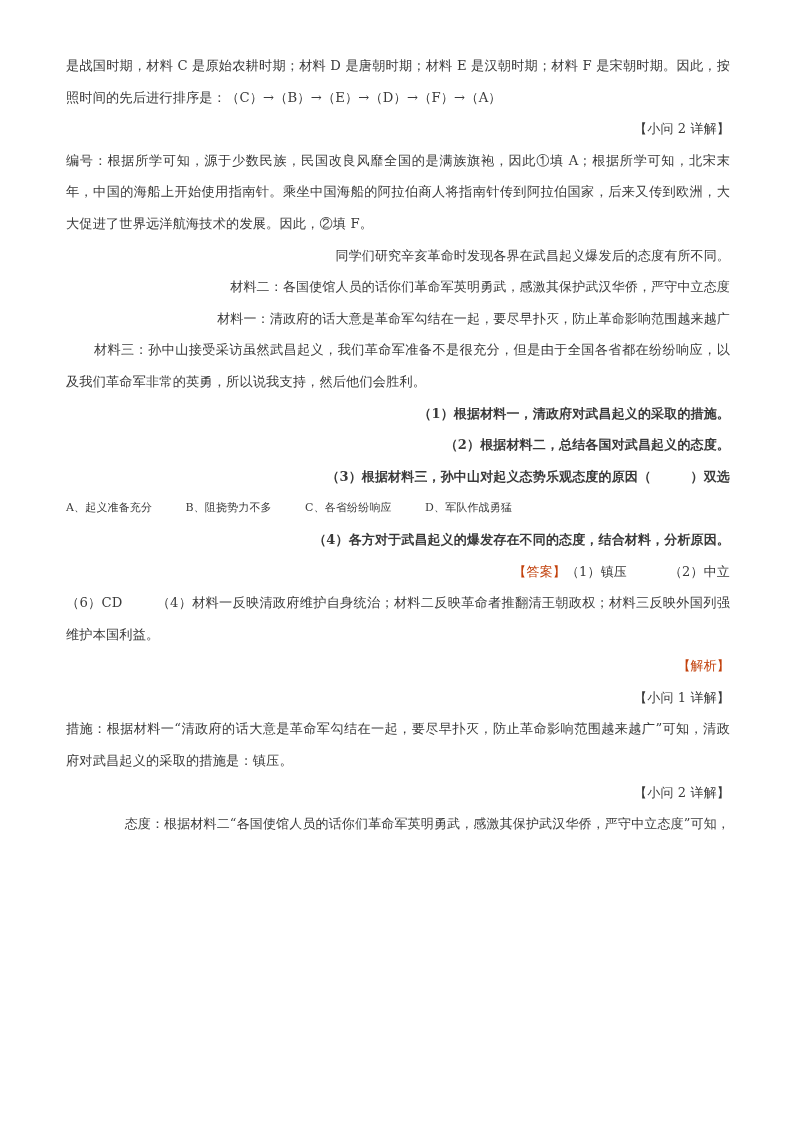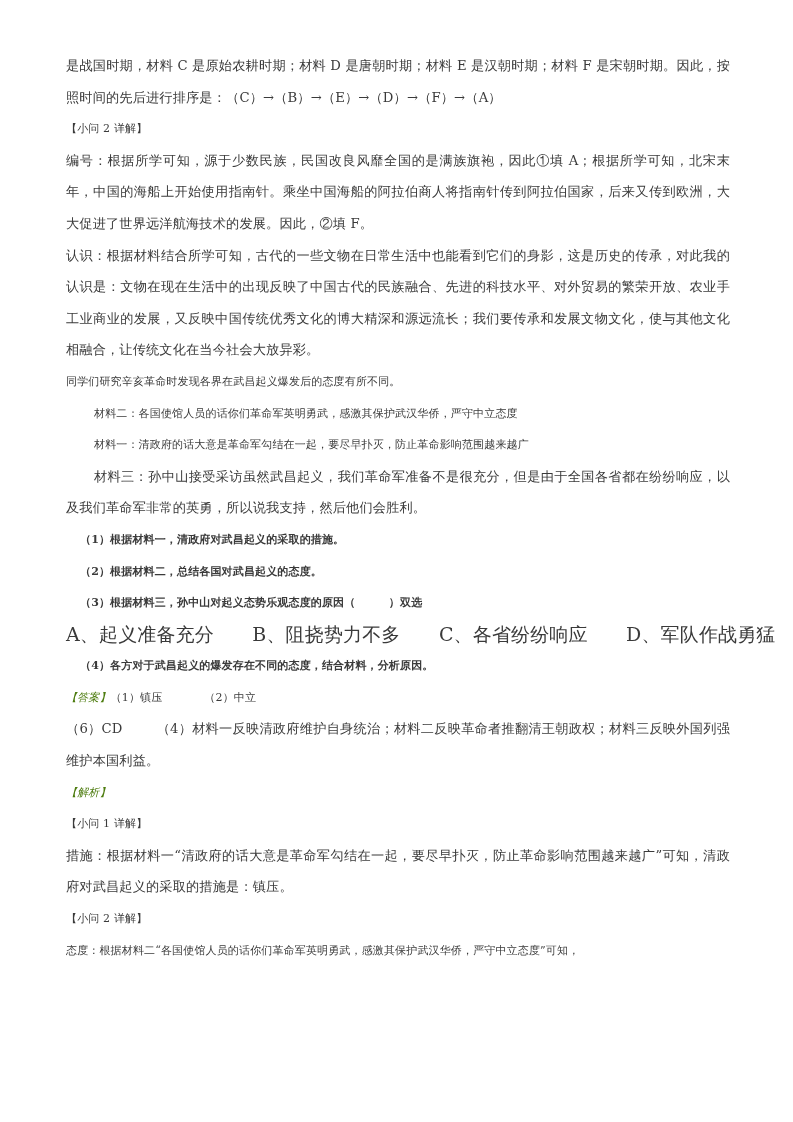--- a/index.html
+++ b/index.html
@@ -31,44 +31,43 @@
     font-size: 13.2px;
     line-height: 31.6px;
     text-align: justify;
     text-justify: inter-character;
     margin: 0;
     letter-spacing: 0.15px;
     word-break: break-all;
   }
   
   .marker-line {
-    font-size: 11px;
+    font-size: 13px;
     line-height: 31.6px;
     margin: 0;
-    text-align: left;
+    text-align: right;
     letter-spacing: 0.15px;
   }
   
   .marker-blue {
-    color: #4d7c0f;
-    font-style: italic;
+    color: #c2410c;
   }
   
   .indent2 {
     text-indent: 28px;
   }
   .indent-sm {
     text-indent: 12px;
   }
   .indent1 {
     text-indent: 14px;
     font-weight: bold;
   }
   .opt-row {
-    font-size: 19px;
+    font-size: 11px;
     line-height: 31.6px;
     margin: 0;
     letter-spacing: 0.15px;
     white-space: nowrap;
   }
   .opt-row .gap {
     display: inline-block;
     width: 26px;
   }
   .ans-gap {
@@ -86,21 +85,20 @@
 <div class="page">
   <div class="content">
 
     <p class="para">是战国时期，材料 C 是原始农耕时期；材料 D 是唐朝时期；材料 E 是汉朝时期；材料 F 是宋朝时期。因此，按照时间的先后进行排序是：（C）→（B）→（E）→（D）→（F）→（A）</p>
 
     <p class="marker-line">【小问 2 详解】</p>
 
     <p class="para">编号：根据所学可知，源于少数民族，民国改良风靡全国的是满族旗袍，因此①填 A；根据所学可知，北宋末年，中国的海船上开始使用指南针。乘坐中国海船的阿拉伯商人将指南针传到阿拉伯国家，后来又传到欧洲，大大促进了世界远洋航海技术的发展。因此，②填 F。</p>
 
 
-    <p class="para">认识：根据材料结合所学可知，古代的一些文物在日常生活中也能看到它们的身影，这是历史的传承，对此我的认识是：文物在现在生活中的出现反映了中国古代的民族融合、先进的科技水平、对外贸易的繁荣开放、农业手工业商业的发展，又反映中国传统优秀文化的博大精深和源远流长；我们要传承和发展文物文化，使与其他文化相融合，让传统文化在当今社会大放异彩。</p>
 
 
     <p class="marker-line">同学们研究辛亥革命时发现各界在武昌起义爆发后的态度有所不同。</p>
 
     <p class="marker-line indent2">材料二：各国使馆人员的话你们革命军英明勇武，感激其保护武汉华侨，严守中立态度</p>
 
     <p class="marker-line indent2">材料一：清政府的话大意是革命军勾结在一起，要尽早扑灭，防止革命影响范围越来越广</p>
 
     <p class="para indent2">材料三：孙中山接受采访虽然武昌起义，我们革命军准备不是很充分，但是由于全国各省都在纷纷响应，以及我们革命军非常的英勇，所以说我支持，然后他们会胜利。</p>
 

